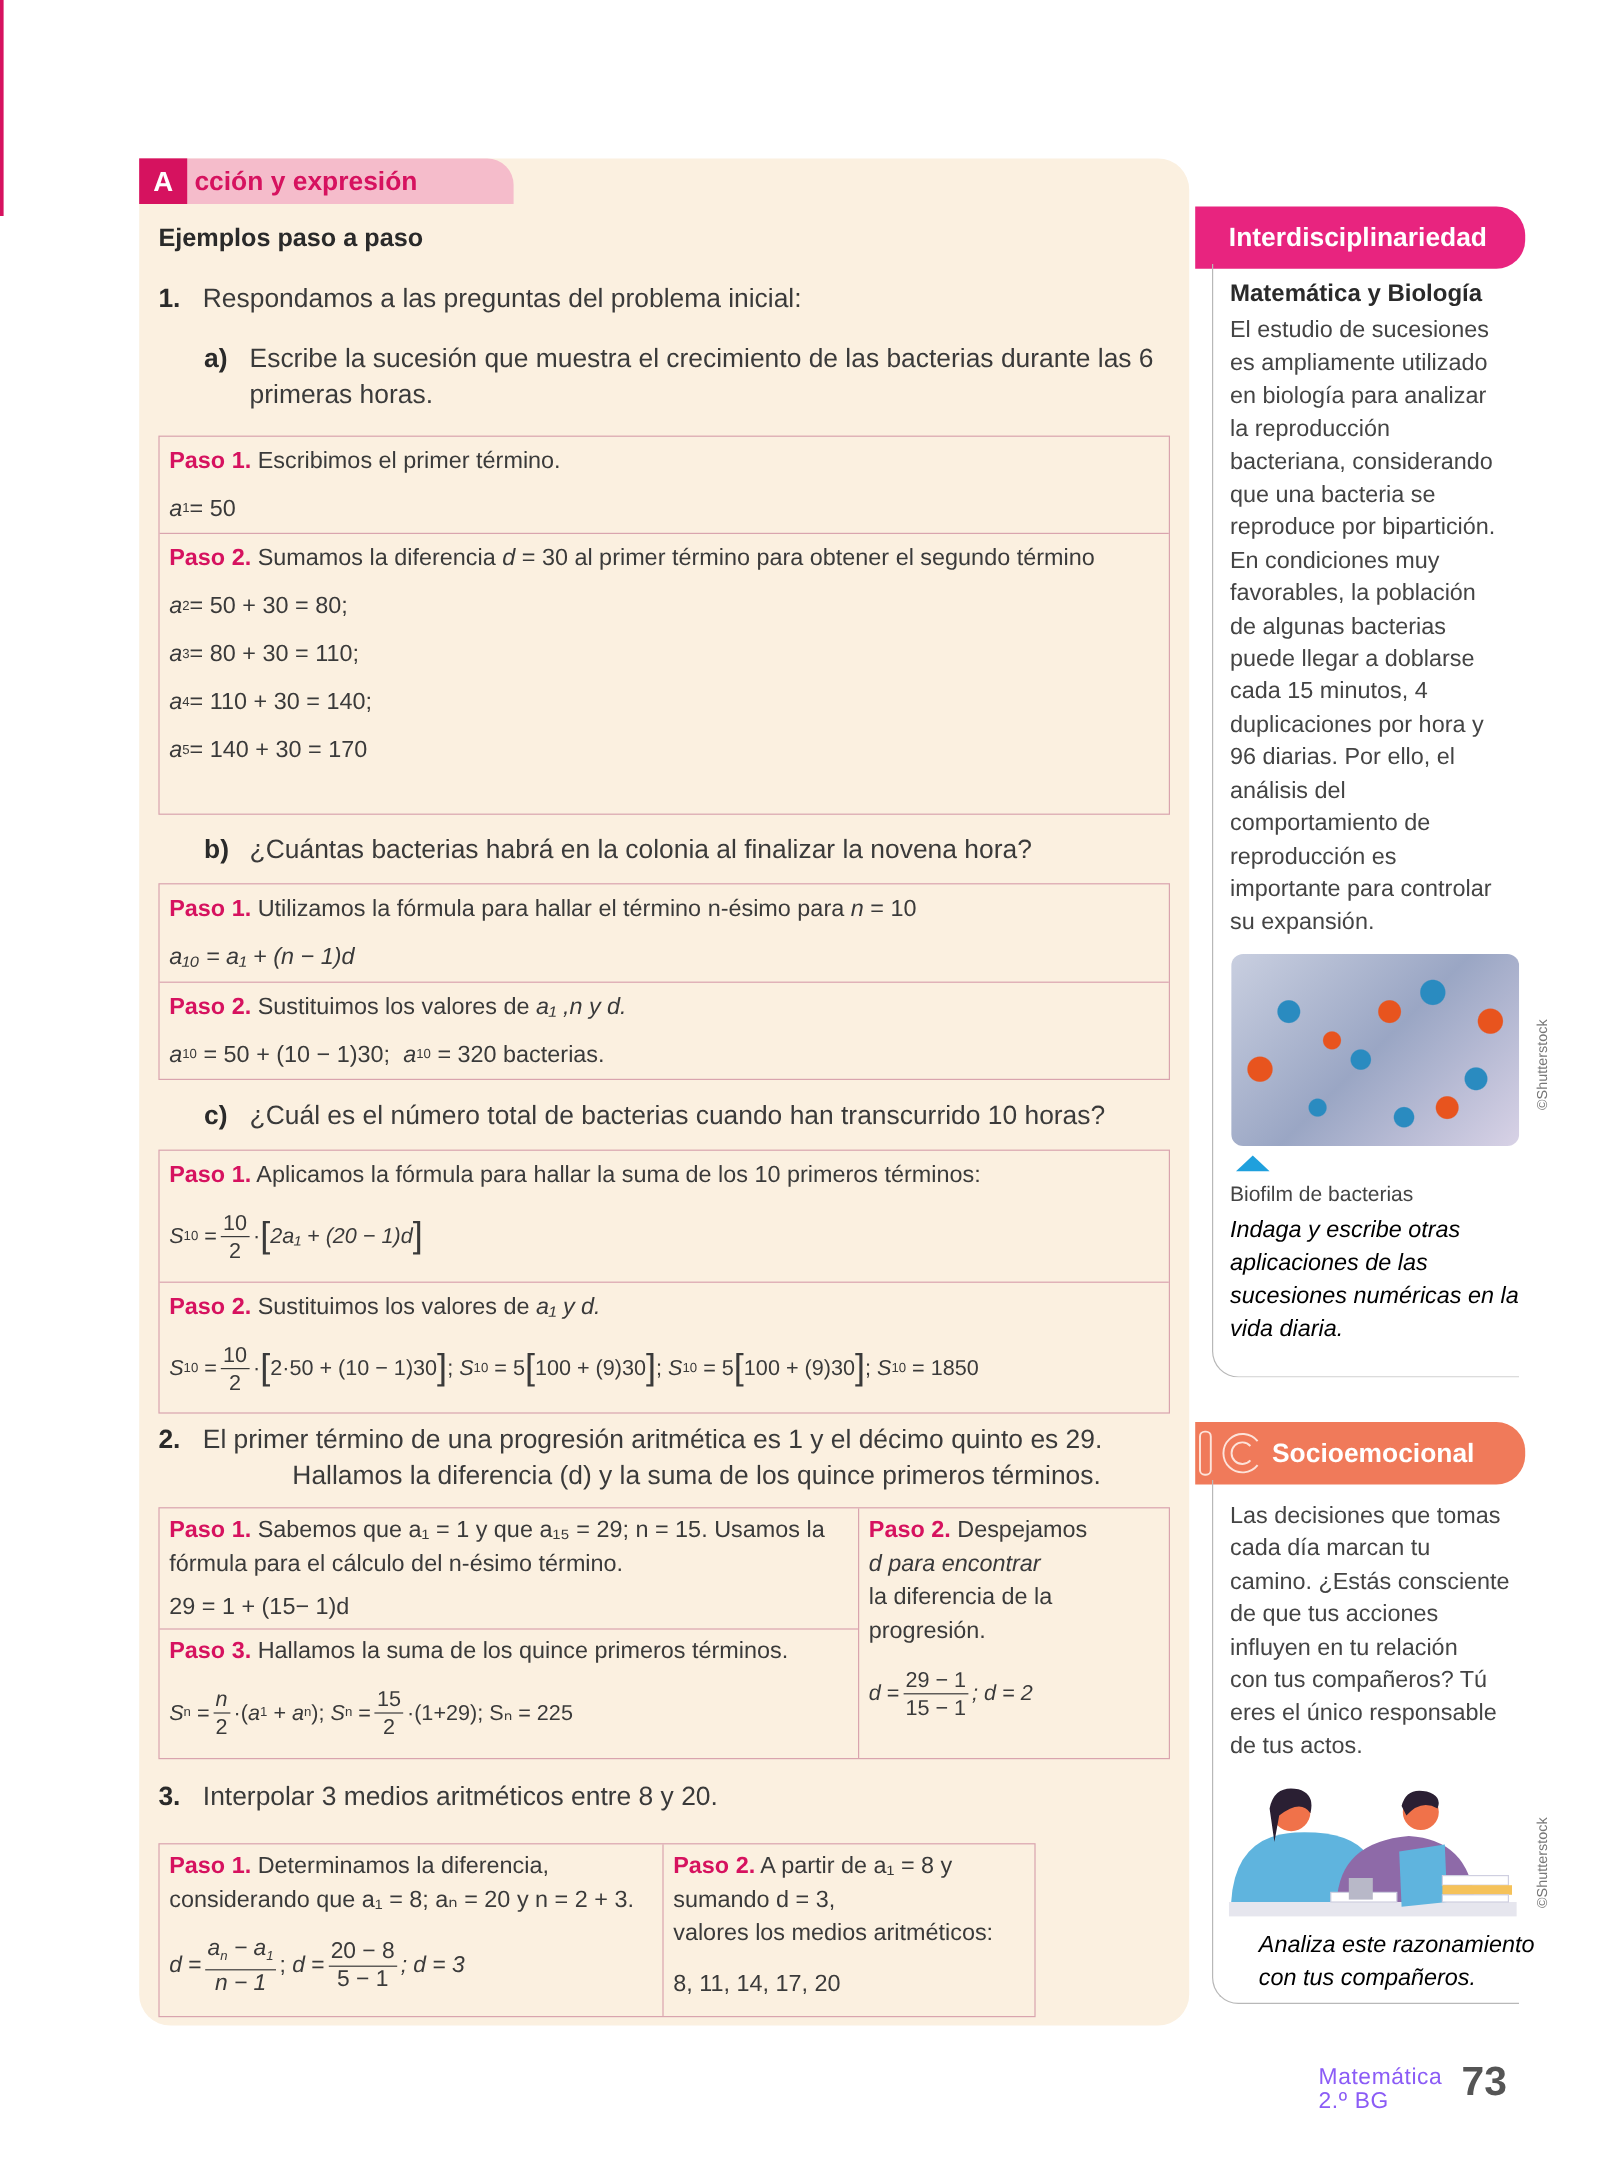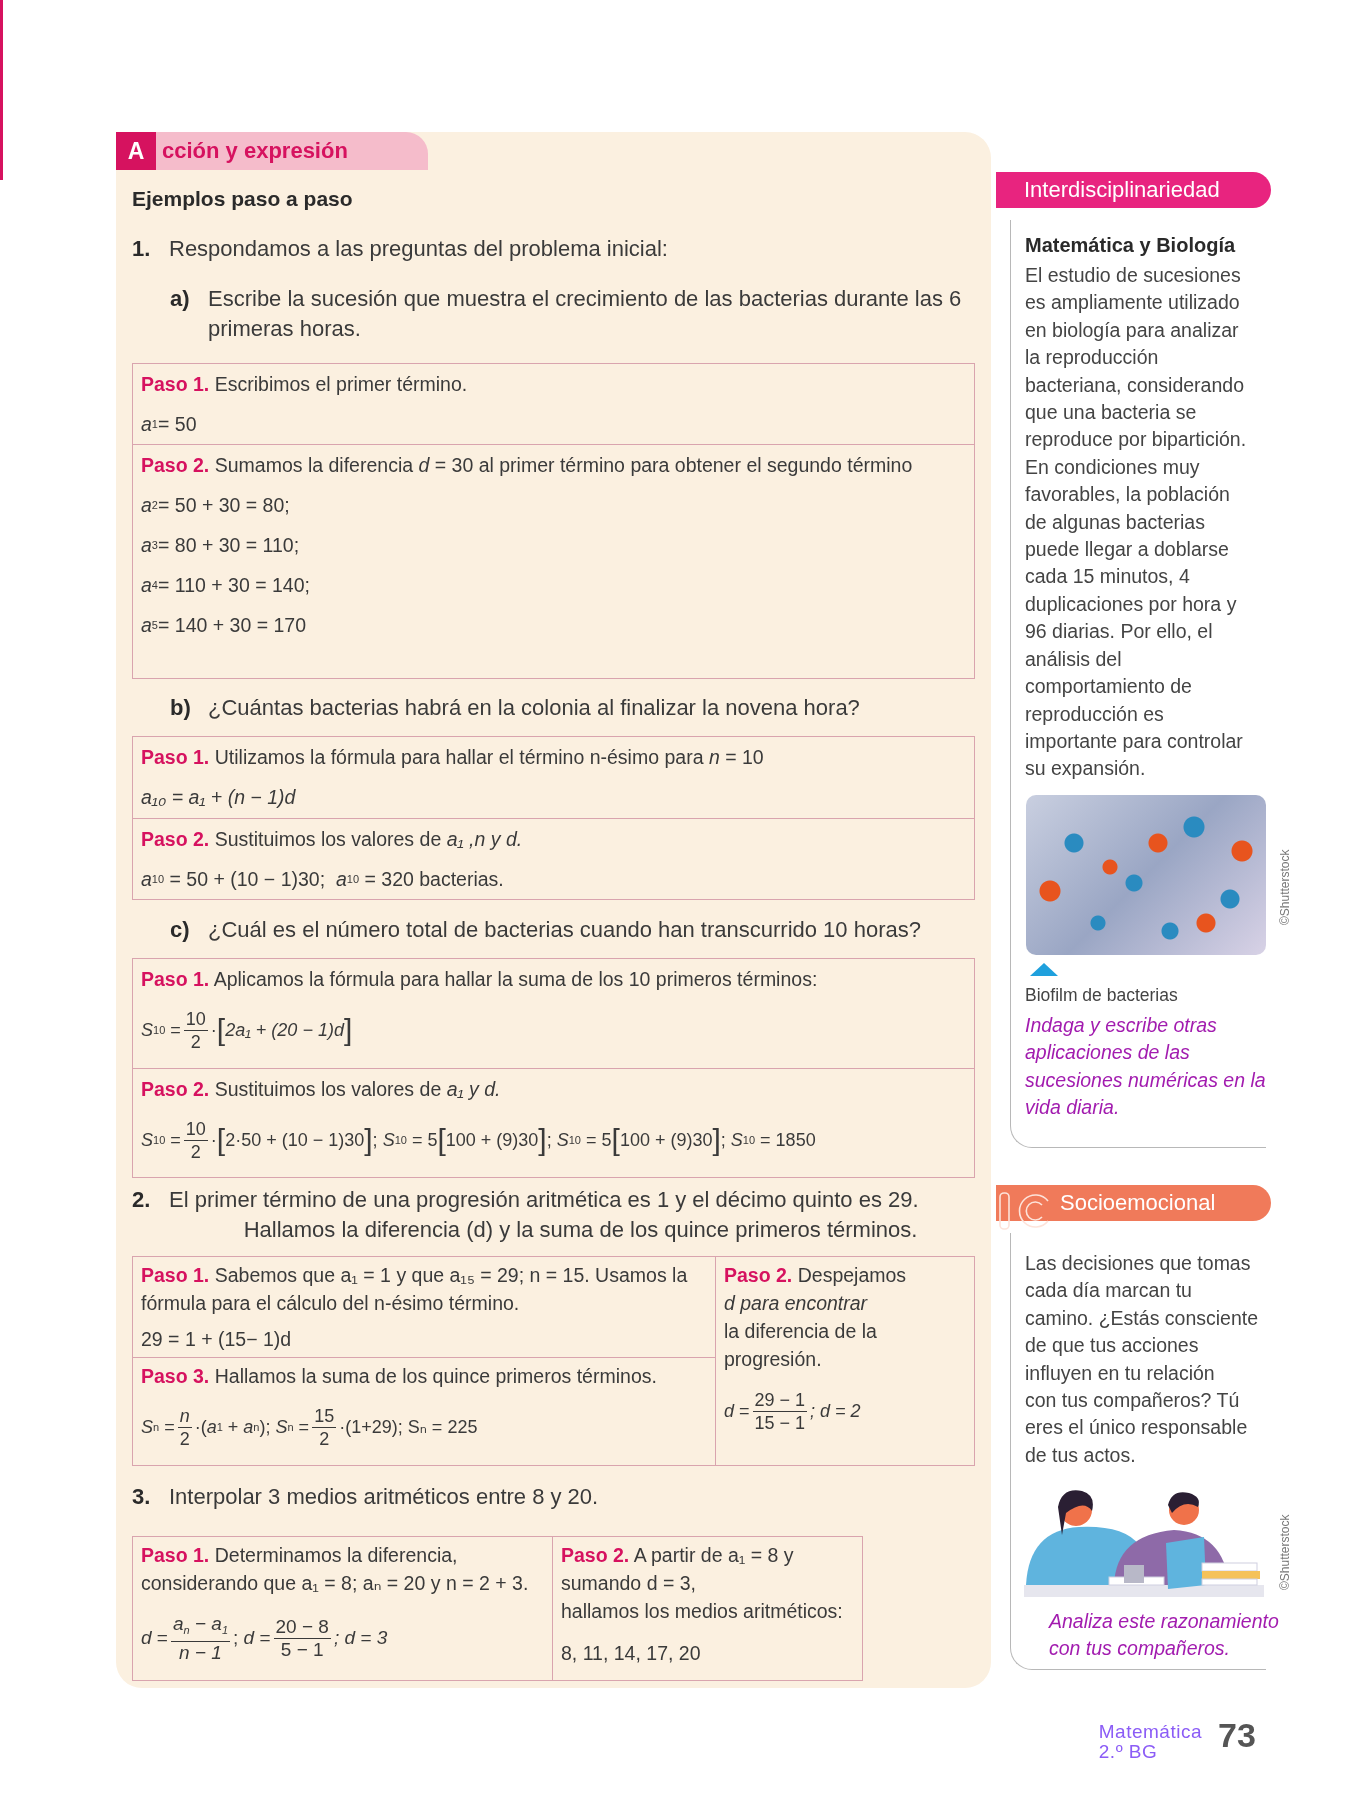--- a/index.html
+++ b/index.html
@@ -26,24 +26,24 @@
   .paso { font-weight: bold; color: #d6125f; }
   .m { font-style: italic; }
   sub { font-size: 11px; vertical-align: -4px; }
   .line { height: 40px; display: flex; align-items: center; padding-left: 8px; font-size: 19.5px; }
   .frac { display: inline-flex; flex-direction: column; align-items: center; vertical-align: middle; margin: 0 3px; line-height: 22px; }
   .frac .n { border-bottom: 1.3px solid #3a3a3a; padding: 0 2px; }
   .bracket { font-size: 30px; font-weight: 300; vertical-align: -3px; }
 
   
   .side-card { position: absolute; left: 1010px; width: 256px; border-left: 1.5px solid #b8b8b8; border-radius: 0 0 0 22px; border-bottom: 1.5px solid #b8b8b8; text-decoration: underline; }
-  .side-head { position: absolute; height: 36px; border-radius: 0 24px 24px 0; color: #fff; font-weight: normal; font-size: 22px; display: flex; align-items: center; }
+  .side-head { position: absolute; height: 52px; border-radius: 0 24px 24px 0; color: #fff; font-weight: bold; font-size: 22px; display: flex; align-items: center; }
   .side-title { font-weight: bold; font-size: 20px; color: #2a2a2a; }
   .side-text { font-size: 19.5px; line-height: 27.4px; color: #444; }
-  .side-italic { font-style: italic; font-size: 19.5px; line-height: 27.4px; color: #a21caf; }
+  .side-italic { font-style: italic; font-size: 19.5px; line-height: 27.4px; color: #000000; }
   .credit { position: absolute; font-size: 12px; color: #777; transform: rotate(-90deg); transform-origin: left top; white-space: nowrap; }
 
   .bio-img { position: absolute; left: 1026px; top: 795px; width: 240px; height: 160px; border-radius: 10px; overflow: hidden;
     background:
       radial-gradient(circle at 20% 30%, #2a8bc0 0 9px, transparent 10px),
       radial-gradient(circle at 45% 55%, #2a8bc0 0 8px, transparent 9px),
       radial-gradient(circle at 70% 20%, #2a8bc0 0 10px, transparent 11px),
       radial-gradient(circle at 85% 65%, #2a8bc0 0 9px, transparent 10px),
       radial-gradient(circle at 30% 80%, #2a8bc0 0 7px, transparent 8px),
       radial-gradient(circle at 60% 85%, #2a8bc0 0 8px, transparent 9px),
@@ -204,21 +204,21 @@
       <span class="m">d</span>&nbsp;=<span class="frac">
           <span class="n m">a<sub>n</sub> − a<sub>1</sub></span>
           <span class="m">n − 1</span>
         </span>;&nbsp;<span class="m">d</span>&nbsp;=<span class="frac">
           <span class="n">20 − 8</span>
           <span>5 − 1</span>
         </span><span class="m">; d = 3</span>
     </div>
   </div>
   <div style="flex:1;">
-    <div class="cell" style="padding-top:4px;"><span class="paso">Paso 2.</span><span> A partir de a₁ = 8 y sumando d = 3,</span><br><span>hallamos los medios aritméticos:</span></div>
+    <div class="cell" style="padding-top:4px;"><span class="paso">Paso 2.</span><span> A partir de a₁ = 8 y sumando d = 3,</span><br><span>valores los medios aritméticos:</span></div>
     <div class="cell" style="padding-top:8px;">8, 11, 14, 17, 20</div>
   </div>
 </div>
 
 <div class="side-head" style="left:996px; top:172px; width:275px; background:#e8247f; padding-left:28px;">
   <span>Interdisciplinariedad</span>
 </div>
 <div class="side-card" style="top:220px; height:928px;">
   <div style="position:absolute; left:14px; top:14px; width:245px;">
     <div class="side-title">Matemática y Biología</div>

